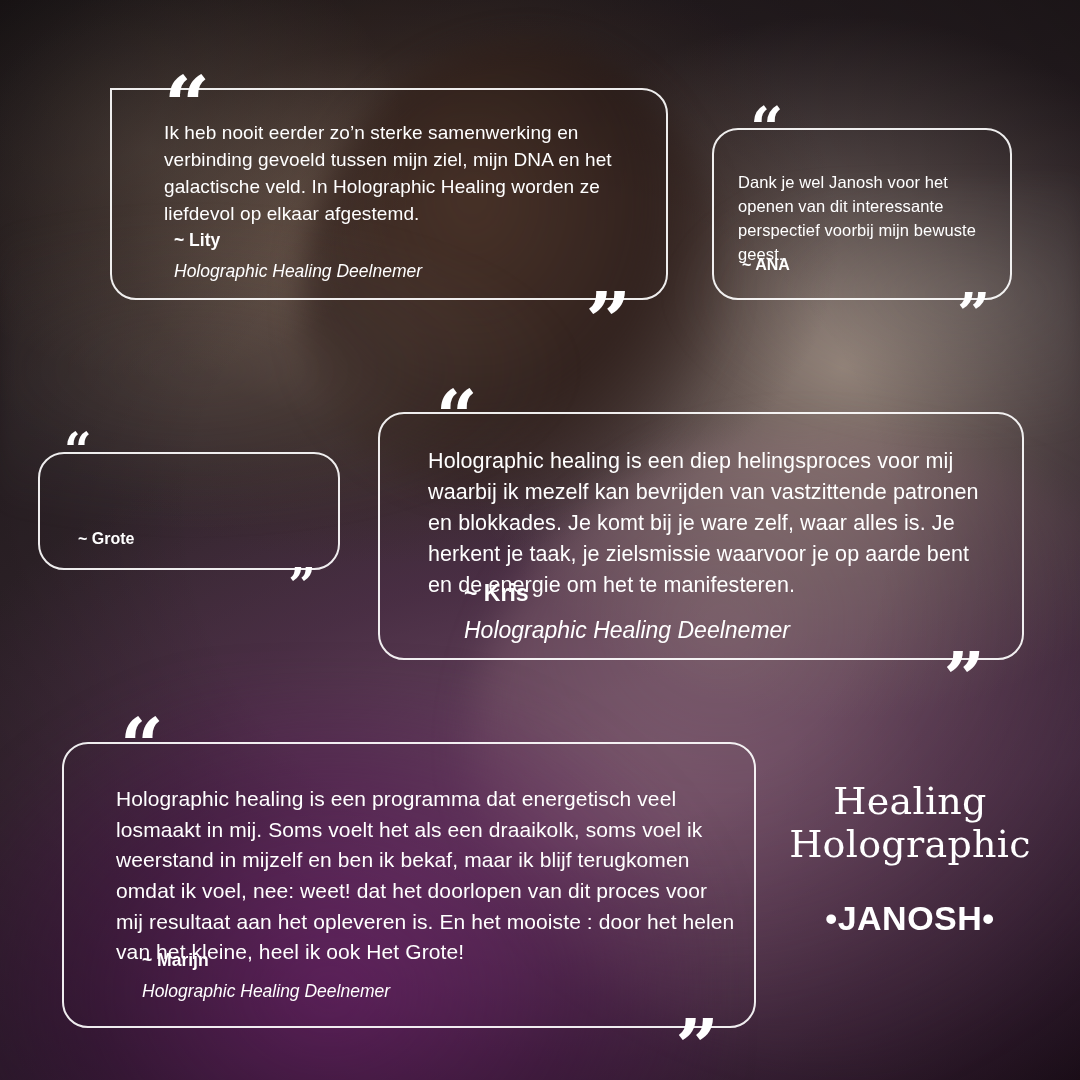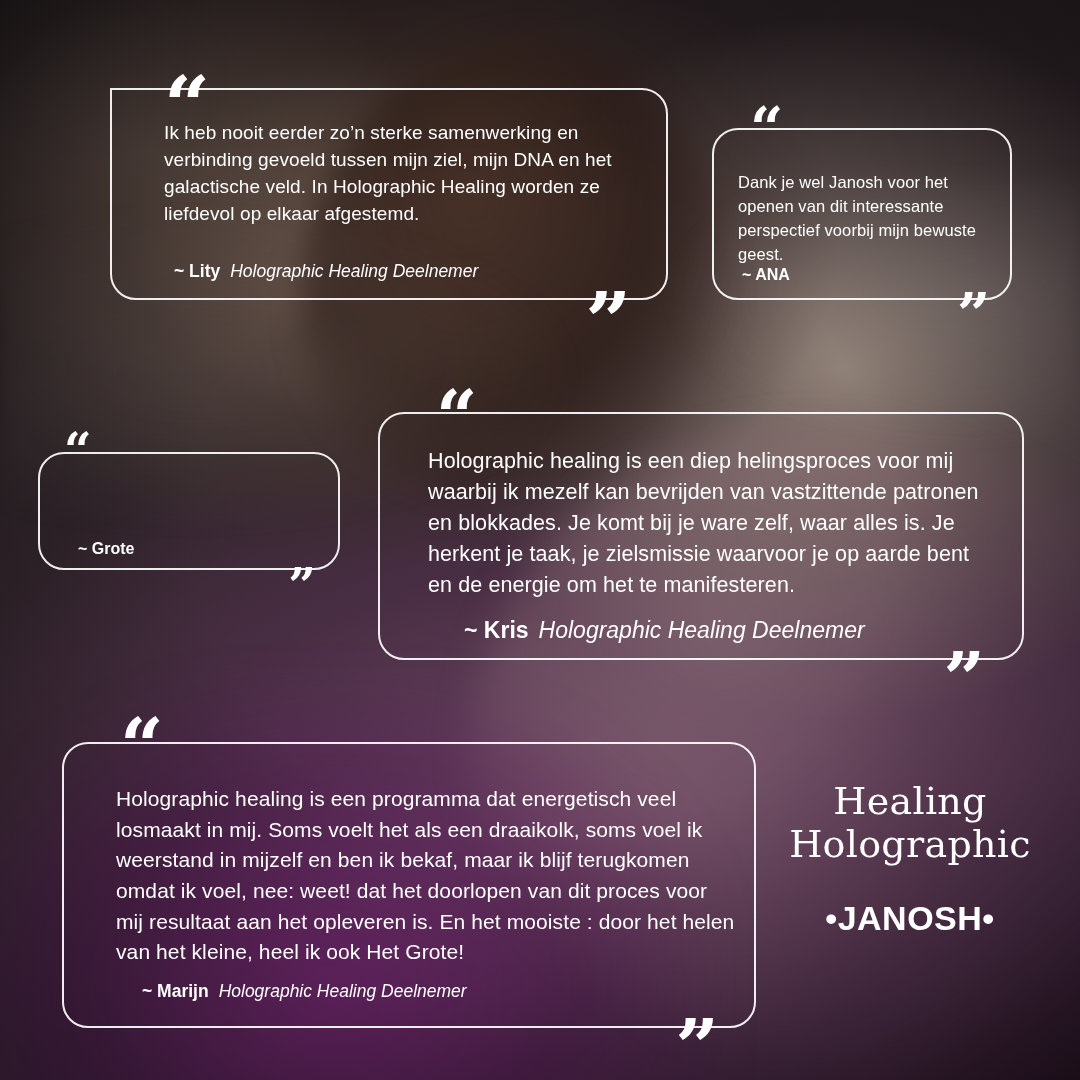--- a/index.html
+++ b/index.html
@@ -89,20 +89,21 @@
     letter-spacing: -0.04em;
   }
   .card .body {
     font-weight: 400;
     letter-spacing: 0.1px;
   }
   .attrib {
     display: flex;
     align-items: baseline;
     gap: 10px;
+    flex-direction: column;
   }
   .attrib .who {
     font-weight: 700;
   }
   .attrib .role {
     font-weight: 400;
     font-style: italic;
   }
 
   

